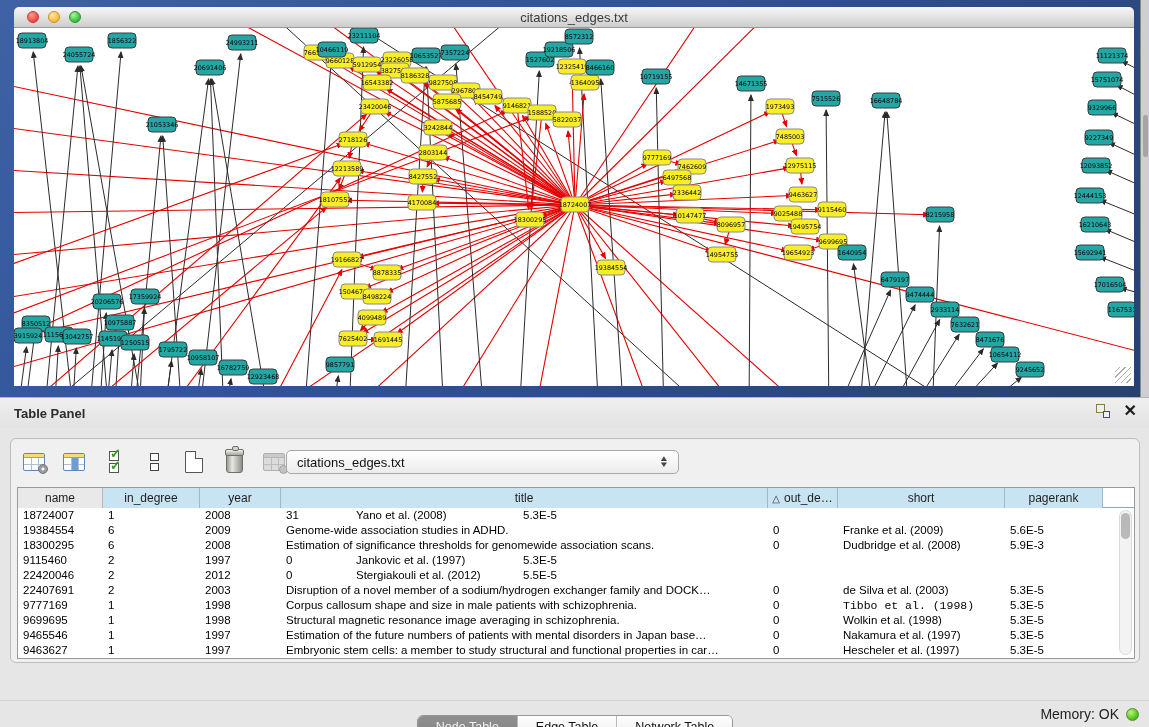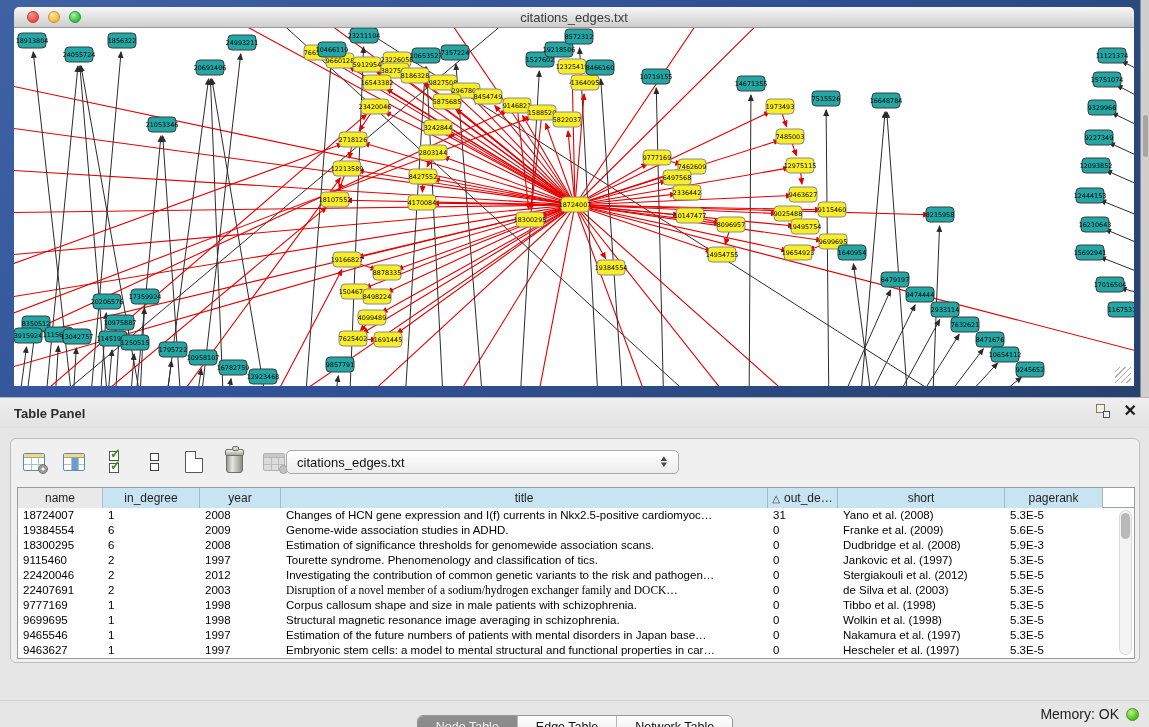--- a/index.html
+++ b/index.html
@@ -795,21 +795,20 @@
           </div>
           <div class="gh-cell" style="width: 98px;">
             <span>pagerank</span>
           </div>
         </div>
       <div class="grid-body" id="gridbody">
           <div class="grid-row">
             <div class="gr-cell" style="width: 85px;">18724007</div>
             <div class="gr-cell" style="width: 97px;">1</div>
             <div class="gr-cell" style="width: 81px;">2008</div>
-            <div class="gr-cell" style="width: 487px;">Changes of HCN gene expression and I(f) currents in Nkx2.5-positive cardiomyoc…</div>
             <div class="gr-cell" style="width: 70px;">31</div>
             <div class="gr-cell" style="width: 167px;">Yano et al. (2008)</div>
             <div class="gr-cell" style="width: 98px;">5.3E-5</div>
           </div>
           <div class="grid-row">
             <div class="gr-cell" style="width: 85px;">19384554</div>
             <div class="gr-cell" style="width: 97px;">6</div>
             <div class="gr-cell" style="width: 81px;">2009</div>
             <div class="gr-cell" style="width: 487px;">Genome-wide association studies in ADHD.</div>
             <div class="gr-cell" style="width: 70px;">0</div>
@@ -822,50 +821,48 @@
             <div class="gr-cell" style="width: 81px;">2008</div>
             <div class="gr-cell" style="width: 487px;">Estimation of significance thresholds for genomewide association scans.</div>
             <div class="gr-cell" style="width: 70px;">0</div>
             <div class="gr-cell" style="width: 167px;">Dudbridge et al. (2008)</div>
             <div class="gr-cell" style="width: 98px;">5.9E-3</div>
           </div>
           <div class="grid-row">
             <div class="gr-cell" style="width: 85px;">9115460</div>
             <div class="gr-cell" style="width: 97px;">2</div>
             <div class="gr-cell" style="width: 81px;">1997</div>
-            <div class="gr-cell" style="width: 487px;">Tourette syndrome. Phenomenology and classification of tics.</div>
             <div class="gr-cell" style="width: 70px;">0</div>
             <div class="gr-cell" style="width: 167px;">Jankovic et al. (1997)</div>
             <div class="gr-cell" style="width: 98px;">5.3E-5</div>
           </div>
           <div class="grid-row">
             <div class="gr-cell" style="width: 85px;">22420046</div>
             <div class="gr-cell" style="width: 97px;">2</div>
             <div class="gr-cell" style="width: 81px;">2012</div>
-            <div class="gr-cell" style="width: 487px;">Investigating the contribution of common genetic variants to the risk and pathogen…</div>
             <div class="gr-cell" style="width: 70px;">0</div>
             <div class="gr-cell" style="width: 167px;">Stergiakouli et al. (2012)</div>
             <div class="gr-cell" style="width: 98px;">5.5E-5</div>
           </div>
           <div class="grid-row">
             <div class="gr-cell" style="width: 85px;">22407691</div>
             <div class="gr-cell" style="width: 97px;">2</div>
             <div class="gr-cell" style="width: 81px;">2003</div>
-            <div class="gr-cell" style="width: 487px; font-family: Liberation Serif, serif;">Disruption of a novel member of a sodium/hydrogen exchanger family and DOCK…</div>
+            <div class="gr-cell" style="width: 487px;">Disruption of a novel member of a sodium/hydrogen exchanger family and DOCK…</div>
             <div class="gr-cell" style="width: 70px;">0</div>
             <div class="gr-cell" style="width: 167px;">de Silva et al. (2003)</div>
             <div class="gr-cell" style="width: 98px;">5.3E-5</div>
           </div>
           <div class="grid-row">
             <div class="gr-cell" style="width: 85px;">9777169</div>
             <div class="gr-cell" style="width: 97px;">1</div>
             <div class="gr-cell" style="width: 81px;">1998</div>
             <div class="gr-cell" style="width: 487px;">Corpus callosum shape and size in male patients with schizophrenia.</div>
             <div class="gr-cell" style="width: 70px;">0</div>
-            <div class="gr-cell" style="width: 167px;">Tibbo et al. (1998)</div>
+            <div class="gr-cell" style="width: 167px; font-family: Liberation Mono, monospace;">Tibbo et al. (1998)</div>
             <div class="gr-cell" style="width: 98px;">5.3E-5</div>
           </div>
           <div class="grid-row">
             <div class="gr-cell" style="width: 85px;">9699695</div>
             <div class="gr-cell" style="width: 97px;">1</div>
             <div class="gr-cell" style="width: 81px;">1998</div>
             <div class="gr-cell" style="width: 487px;">Structural magnetic resonance image averaging in schizophrenia.</div>
             <div class="gr-cell" style="width: 70px;">0</div>
             <div class="gr-cell" style="width: 167px;">Wolkin et al. (1998)</div>
             <div class="gr-cell" style="width: 98px;">5.3E-5</div>
@@ -876,21 +873,21 @@
             <div class="gr-cell" style="width: 81px;">1997</div>
             <div class="gr-cell" style="width: 487px;">Estimation of the future numbers of patients with mental disorders in Japan base…</div>
             <div class="gr-cell" style="width: 70px;">0</div>
             <div class="gr-cell" style="width: 167px;">Nakamura et al. (1997)</div>
             <div class="gr-cell" style="width: 98px;">5.3E-5</div>
           </div>
           <div class="grid-row">
             <div class="gr-cell" style="width: 85px;">9463627</div>
             <div class="gr-cell" style="width: 97px;">1</div>
             <div class="gr-cell" style="width: 81px;">1997</div>
-            <div class="gr-cell" style="width: 487px;">Embryonic stem cells: a model to mental structural and functional properties in car…</div>
+            <div class="gr-cell" style="width: 487px;">Embryonic stem cells: a member to study structural and functional properties in car…</div>
             <div class="gr-cell" style="width: 70px;">0</div>
             <div class="gr-cell" style="width: 167px;">Hescheler et al. (1997)</div>
             <div class="gr-cell" style="width: 98px;">5.3E-5</div>
           </div>
         </div>
       <div class="vscroll">
         <div class="vthumb"></div>
       </div>
     </div>
 

